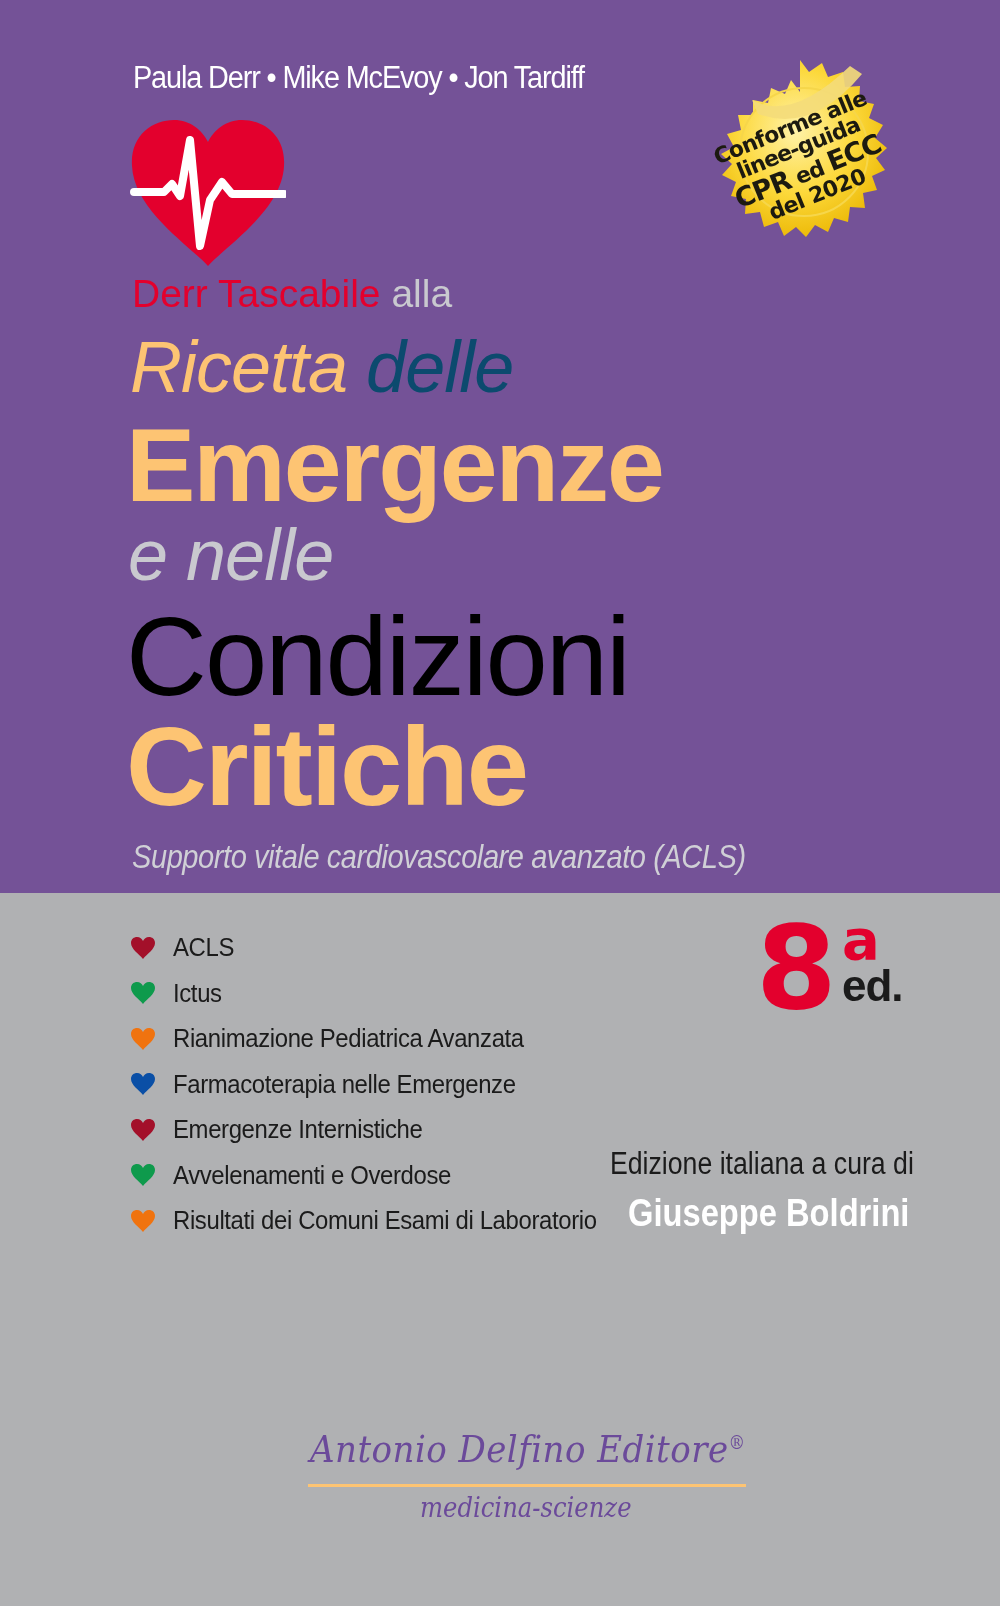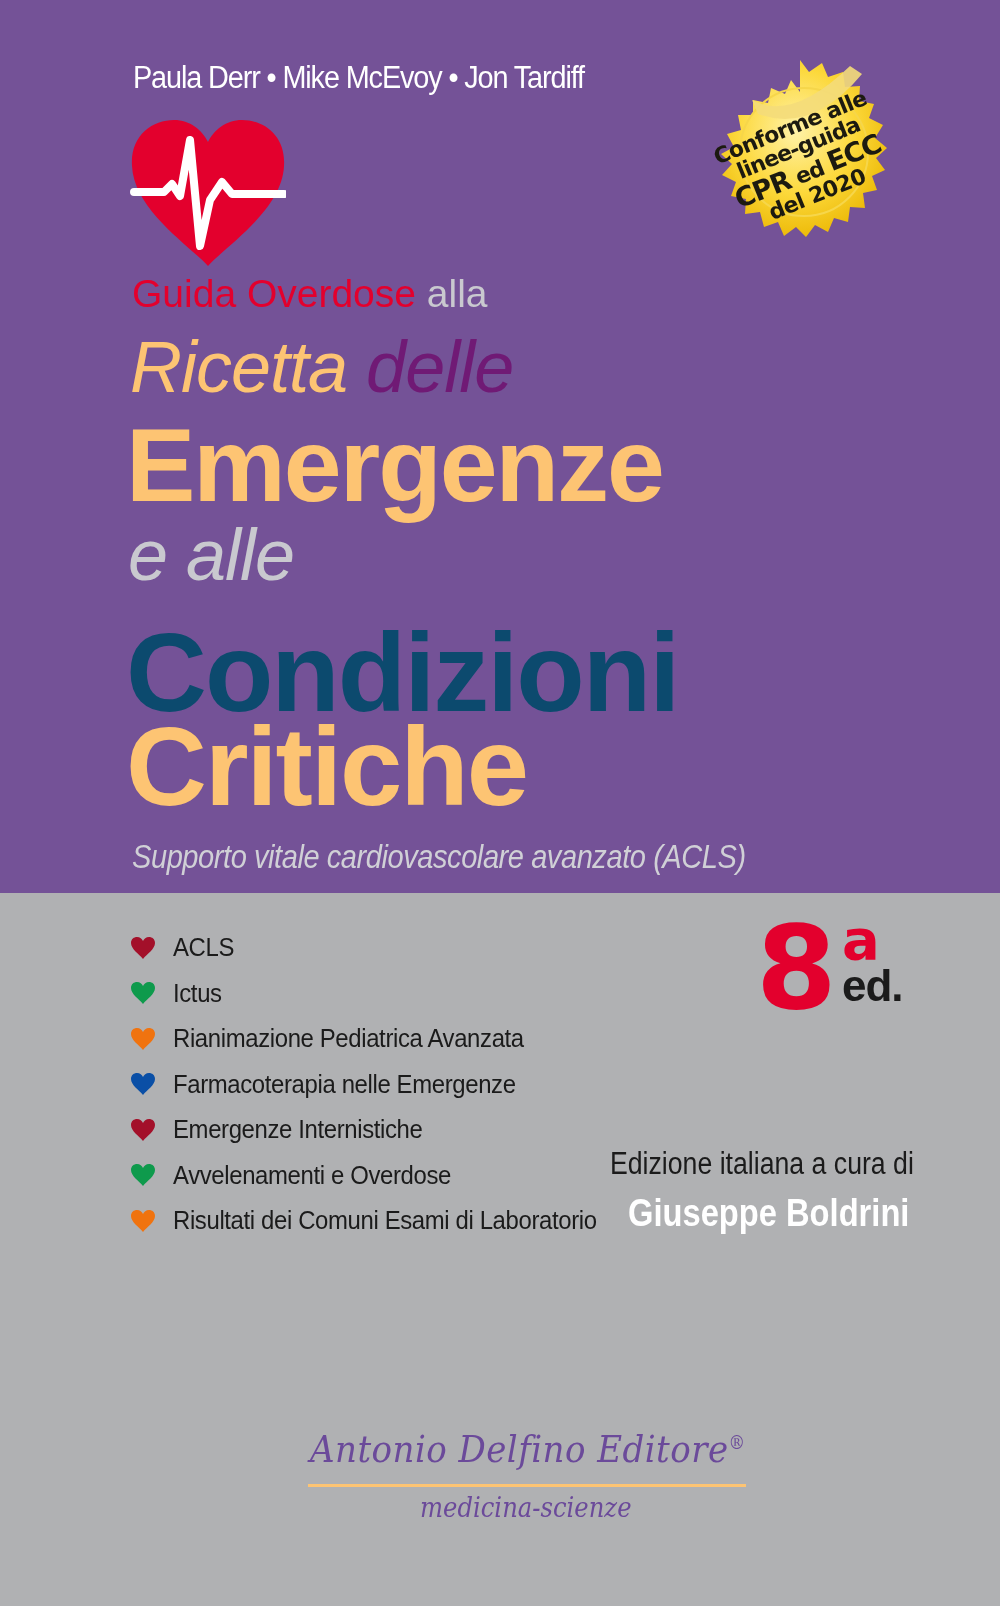--- a/index.html
+++ b/index.html
@@ -20,24 +20,24 @@
     .seal-text .l3 { font-size: 27px; letter-spacing: -1px; }
     .seal-text .l3 small { font-size: 22px; }
     .seal-text .l4 { font-size: 22px; letter-spacing: -0.6px; }
 
     .guida { position: absolute; left: 132px; top: 272px; font-size: 39px; white-space: nowrap; }
     .guida .red { color: #e3002d; }
     .guida .gray { color: #c9c9cf; }
 
     .t-gestione { position: absolute; left: 130px; top: 326px; font-size: 72px; font-style: italic; white-space: nowrap; letter-spacing: -1px; }
     .t-gestione .y { color: #fdc473; }
-    .t-gestione .g { color: #701a75; }
+    .t-gestione .g { color: #0c4a6e; }
     .t-emergenze { position: absolute; left: 126px; top: 406px; font-size: 104px; font-weight: bold; color: #fdc473; letter-spacing: -2px; white-space: nowrap; }
     .t-edelle { position: absolute; left: 128px; top: 514px; font-size: 72px; font-style: italic; color: #c9c9cf; letter-spacing: -1px; white-space: nowrap; }
-    .t-condizioni { position: absolute; left: 126px; top: 592px; font-size: 112px; font-weight: bold; color: #0c4a6e; letter-spacing: -2px; white-space: nowrap; margin-top: 16px; }
+    .t-condizioni { position: absolute; left: 126px; top: 592px; font-size: 112px; font-weight: normal; color: #000000; letter-spacing: -2px; white-space: nowrap; }
     .t-critiche { position: absolute; left: 126px; top: 702px; font-size: 112px; font-weight: bold; color: #fdc473; letter-spacing: -2px; white-space: nowrap; }
     .subtitle { position: absolute; left: 132px; top: 838px; font-size: 33px; font-style: italic; color: #d0d0d6; white-space: nowrap; transform: scaleX(0.88); transform-origin: left top; letter-spacing: -0.5px; }
 
     .topics { position: absolute; left: 130px; top: 925px; list-style: none; }
     .topic { display: flex; align-items: center; height: 45.5px; }
     .topic-heart { width: 26px; height: 24px; margin-right: 17px; flex-shrink: 0; }
     .topic-label { font-size: 26px; color: #1b1b1b; white-space: nowrap; transform: scaleX(0.92); transform-origin: left center; letter-spacing: -0.4px; }
 
     .edition { position: absolute; left: 756px; top: 918px; width: 170px; height: 110px; }
     .edition .num { position: absolute; left: 0; top: -8px; font-size: 116px; font-weight: bold; color: #e3002d; line-height: 1; font-family: "DejaVu Sans", sans-serif; }
@@ -80,28 +80,28 @@
   </svg>
   <div class="seal-text" style="width:256px;height:200px;">
     <div class="l1">Conforme alle</div>
     <div class="l2">linee-guida</div>
     <div class="l3"><span>CPR</span><small> ed </small><span>ECC</span></div>
     <div class="l4">del 2020</div>
   </div>
 </div>
 
 <div class="guida">
-  <span class="red">Guida Overdose</span><span class="gray"> alla</span>
+  <span class="red">Derr Tascabile</span><span class="gray"> alla</span>
 </div>
 
 <div class="t-gestione">
   <span class="y">Ricetta</span><span class="g"> delle</span>
 </div>
 <div class="t-emergenze">Emergenze</div>
-<div class="t-edelle">e alle</div>
+<div class="t-edelle">e nelle</div>
 <div class="t-condizioni">Condizioni</div>
 <div class="t-critiche">Critiche</div>
 <div class="subtitle">Supporto vitale cardiovascolare avanzato (ACLS)</div>
 
 <ul class="topics" id="topics">
     <li class="topic">
       <svg class="topic-heart" viewBox="0 0 26 24">
         <path d="M13 23 C9 18 1 13 1 7 C1 3 4 1 7 1 C10 1 12 3 13 5 C14 3 16 1 19 1 C22 1 25 3 25 7 C25 13 17 18 13 23 Z" fill="#a3102a"></path>
       </svg>
       <span class="topic-label">ACLS</span>

